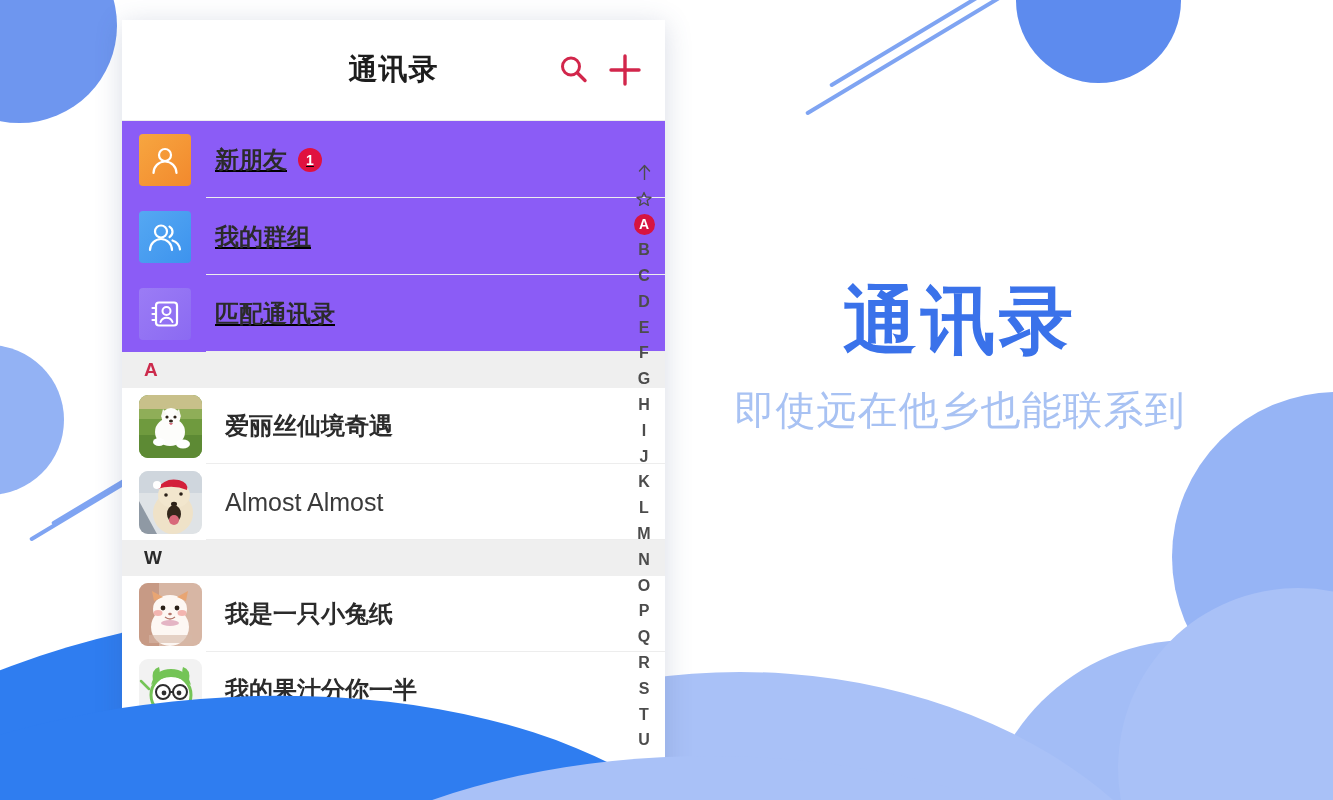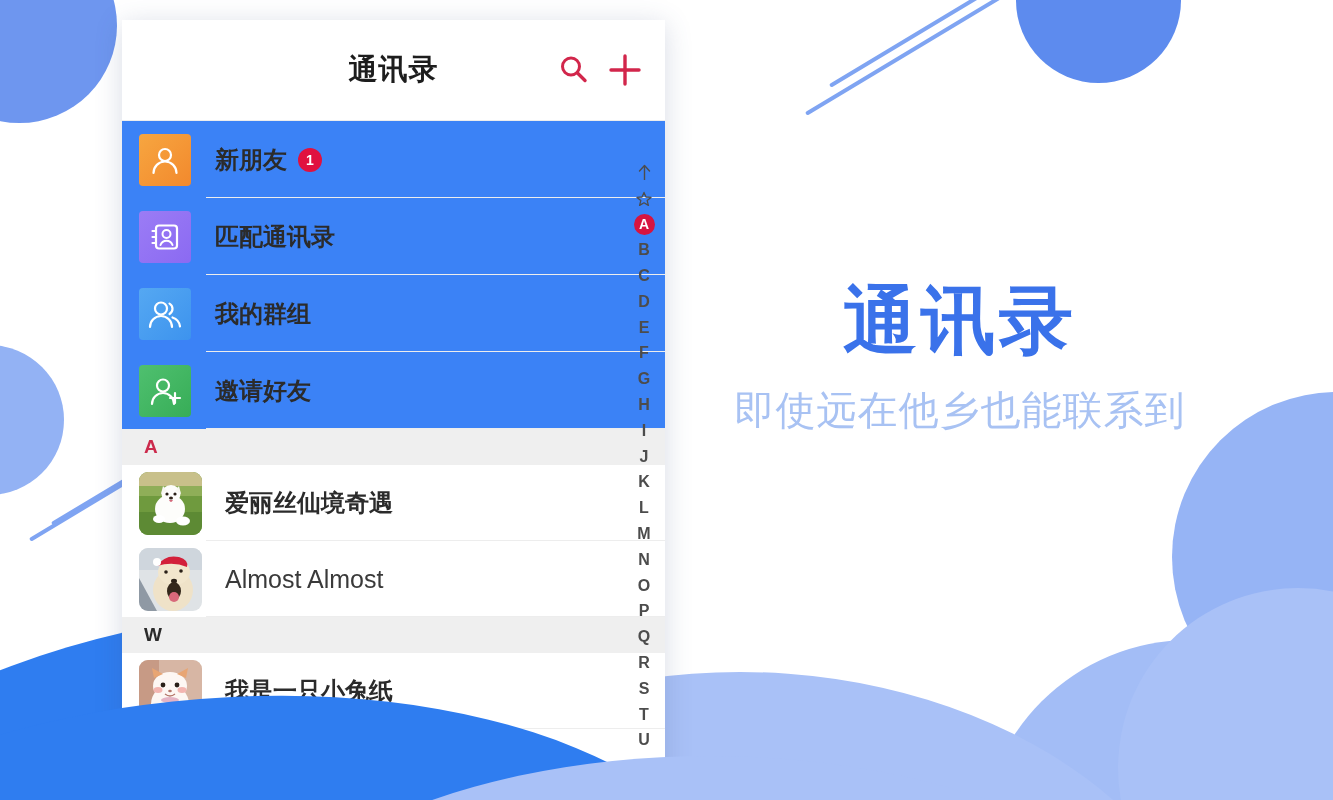--- a/index.html
+++ b/index.html
@@ -85,21 +85,21 @@
     position: absolute;
     right: 22px; top: 50%;
     transform: translateY(-50%);
     display: flex;
     align-items: center;
     gap: 16px;
   }
   .icon-btn { display: flex; align-items: center; justify-content: center; cursor: pointer; }
 
   
-  .menu-list { background: #3b82f6; }
+  .menu-list { background: #8b5cf6; text-decoration: underline; }
   .menu-row {
     display: flex;
     align-items: center;
     height: 77px;
     padding-left: 17px;
     cursor: pointer;
     position: relative;
   }
   .menu-row .sep {
     position: absolute;
@@ -285,65 +285,51 @@
           </svg>
         </div>
         <div class="menu-label-wrap">
           <span class="menu-label">新朋友</span>
           <span class="badge">1</span>
         </div>
         <div class="sep"></div>
       </div>
 
       <div class="menu-row">
+        <div class="tile" style="background:linear-gradient(135deg,#55a8f2,#3d93ee);">
+          <svg width="36" height="34" viewBox="0 0 36 34">
+            <circle cx="14" cy="11.5" r="6" fill="none" stroke="#fff" stroke-width="2.2"></circle>
+            <path d="M3 30 A11 11 0 0 1 25 30" fill="none" stroke="#fff" stroke-width="2.2" stroke-linecap="round"></path>
+            <path d="M22.5 6.6 A6 6 0 0 1 22.5 17" fill="none" stroke="#fff" stroke-width="2.2" stroke-linecap="round"></path>
+            <path d="M25.5 20.5 A11 11 0 0 1 33 29.5" fill="none" stroke="#fff" stroke-width="2.2" stroke-linecap="round"></path>
+          </svg>
+        </div>
+        <div class="menu-label-wrap">
+          <span class="menu-label">我的群组</span>
+        </div>
+        <div class="sep"></div>
+      </div>
+
+      <div class="menu-row">
         <div class="tile" style="background:linear-gradient(135deg,#9b7cf5,#8b6af2);">
           <svg width="34" height="34" viewBox="0 0 34 34">
             <rect x="8" y="5.5" width="21" height="23" rx="3" fill="none" stroke="#fff" stroke-width="2.2"></rect>
             <circle cx="18.5" cy="14" r="4" fill="none" stroke="#fff" stroke-width="2"></circle>
             <path d="M12.5 25 A6.4 6.4 0 0 1 24.5 25" fill="none" stroke="#fff" stroke-width="2" stroke-linecap="round"></path>
             <line x1="4.5" y1="11" x2="8" y2="11" stroke="#fff" stroke-width="2.2" stroke-linecap="round"></line>
             <line x1="4.5" y1="17" x2="8" y2="17" stroke="#fff" stroke-width="2.2" stroke-linecap="round"></line>
             <line x1="4.5" y1="23" x2="8" y2="23" stroke="#fff" stroke-width="2.2" stroke-linecap="round"></line>
           </svg>
         </div>
         <div class="menu-label-wrap">
           <span class="menu-label">匹配通讯录</span>
         </div>
         <div class="sep"></div>
       </div>
 
-      <div class="menu-row">
-        <div class="tile" style="background:linear-gradient(135deg,#55a8f2,#3d93ee);">
-          <svg width="36" height="34" viewBox="0 0 36 34">
-            <circle cx="14" cy="11.5" r="6" fill="none" stroke="#fff" stroke-width="2.2"></circle>
-            <path d="M3 30 A11 11 0 0 1 25 30" fill="none" stroke="#fff" stroke-width="2.2" stroke-linecap="round"></path>
-            <path d="M22.5 6.6 A6 6 0 0 1 22.5 17" fill="none" stroke="#fff" stroke-width="2.2" stroke-linecap="round"></path>
-            <path d="M25.5 20.5 A11 11 0 0 1 33 29.5" fill="none" stroke="#fff" stroke-width="2.2" stroke-linecap="round"></path>
-          </svg>
-        </div>
-        <div class="menu-label-wrap">
-          <span class="menu-label">我的群组</span>
-        </div>
-        <div class="sep"></div>
-      </div>
-
-      <div class="menu-row">
-        <div class="tile" style="background:linear-gradient(135deg,#4fc06f,#37ad57);">
-          <svg width="34" height="34" viewBox="0 0 34 34">
-            <circle cx="15" cy="11.5" r="6" fill="none" stroke="#fff" stroke-width="2.2"></circle>
-            <path d="M4 30 A11 11 0 0 1 26 30" fill="none" stroke="#fff" stroke-width="2.2" stroke-linecap="round"></path>
-            <line x1="27" y1="19" x2="27" y2="29" stroke="#fff" stroke-width="2.2" stroke-linecap="round"></line>
-            <line x1="22" y1="24" x2="32" y2="24" stroke="#fff" stroke-width="2.2" stroke-linecap="round"></line>
-          </svg>
-        </div>
-        <div class="menu-label-wrap">
-          <span class="menu-label">邀请好友</span>
-        </div>
-        <div class="sep"></div>
-      </div>
     </div>
 
     <div class="section-head active">A</div>
 
     <div class="contact-row">
       <div class="avatar">
         <svg viewBox="0 0 63 63" preserveAspectRatio="none">
           <rect width="63" height="63" fill="#6f9a3e"></rect>
           <rect y="0" width="63" height="16" fill="#c8c08a"></rect>
           <rect y="14" width="63" height="10" fill="#8fae58"></rect>

